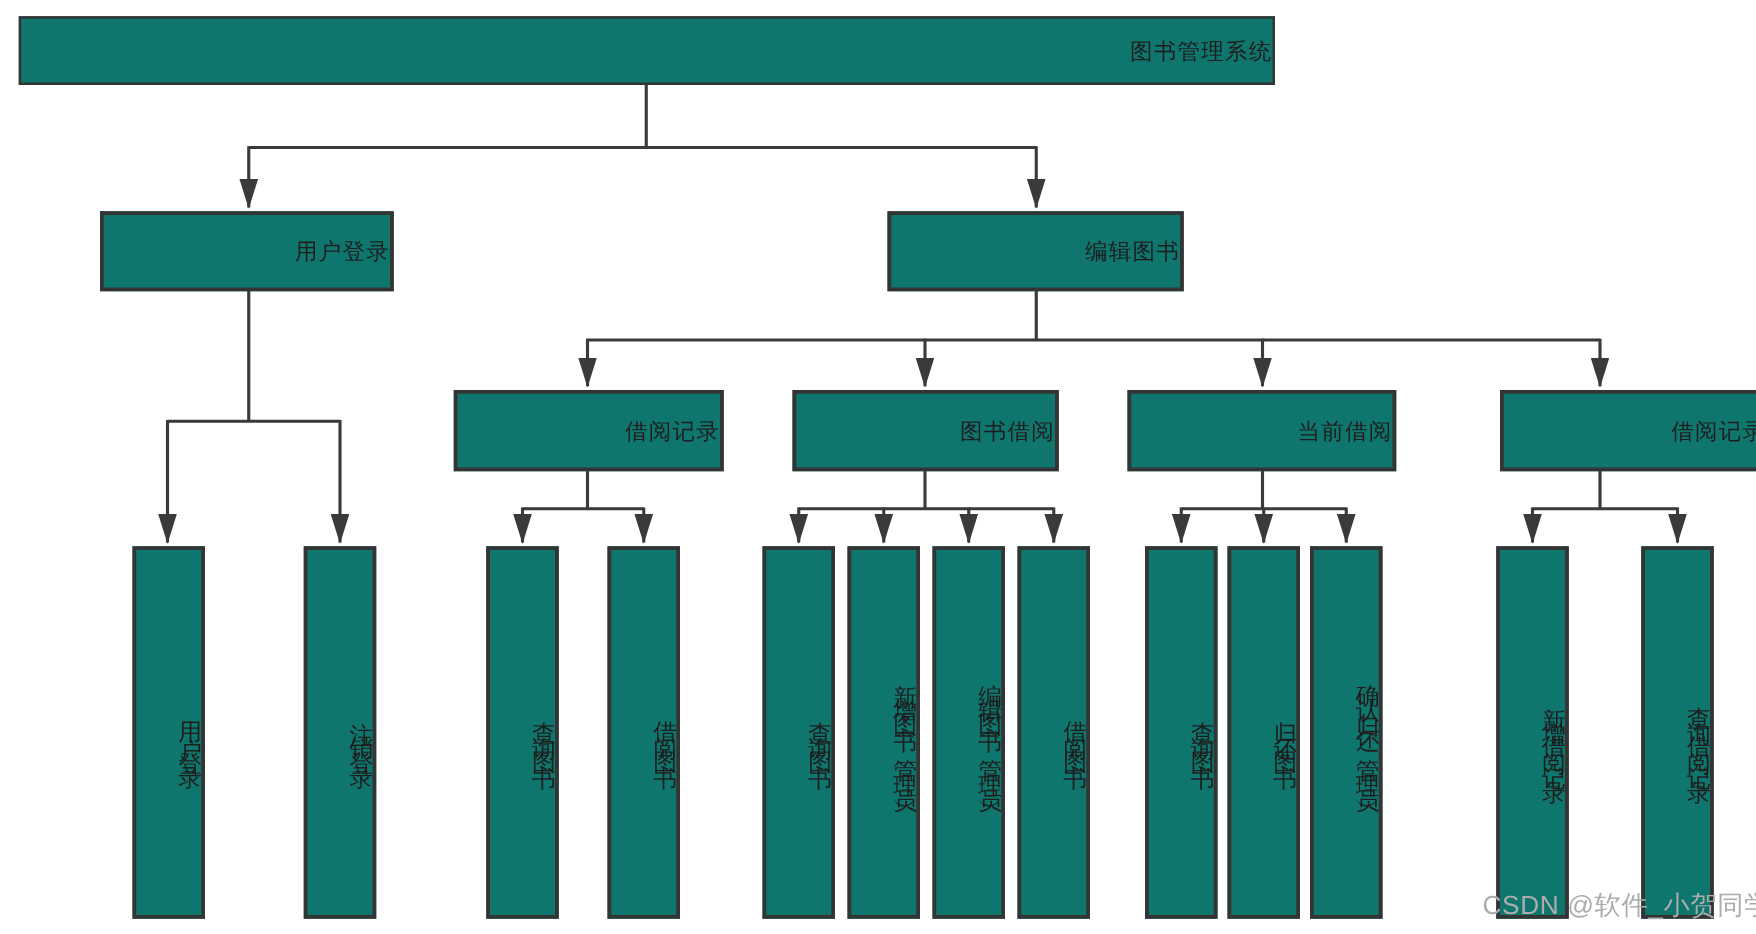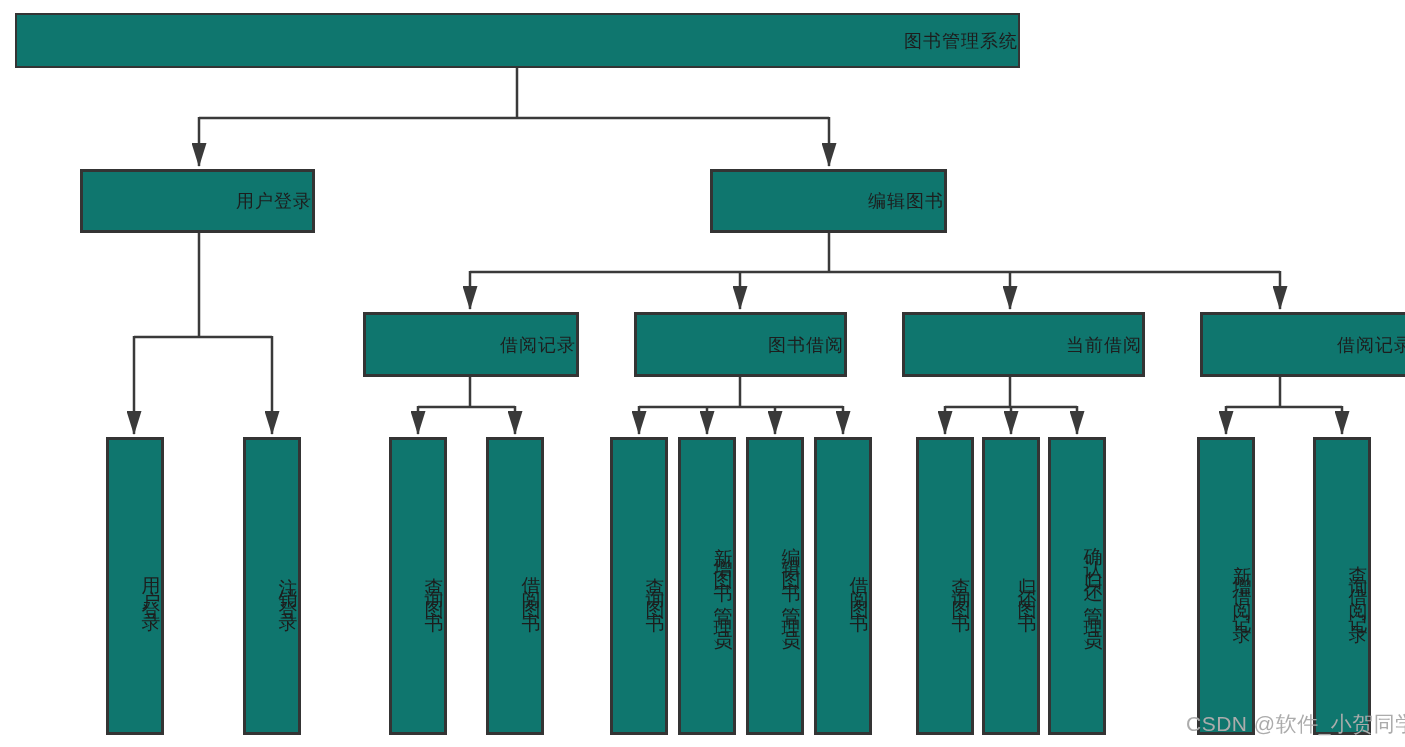--- a/index.html
+++ b/index.html
@@ -25,21 +25,21 @@
 
   
   #n-root   { left:15px;  top:13px;  width:1005px; height:55px; border-width:2px; }
   
   #n-login  { left:80px;  top:169px; width:235px;  height:64px; }
   #n-mgmt   { left:710px; top:169px; width:237px;  height:64px; }
   
   .lvl3 { top:312px; height:65px; }
   #n-newbook { left:363px;  width:216px; }
   #n-borrow  { left:634px;  width:213px; }
-  #n-current { left:902px;  width:243px; }
+  #n-current { left:902px;  width:215px; }
   #n-records { left:1172px; width:216px;margin-left:28px; }
   
   .leaf { top:437px; width:58px; height:298px; }
   #l1  { left:106px; }
   #l2  { left:243px; }
   #l3  { left:389px; }
   #l4  { left:486px; }
   #l5  { left:610px; }
   #l6  { left:678px; }
   #l7  { left:746px; }

